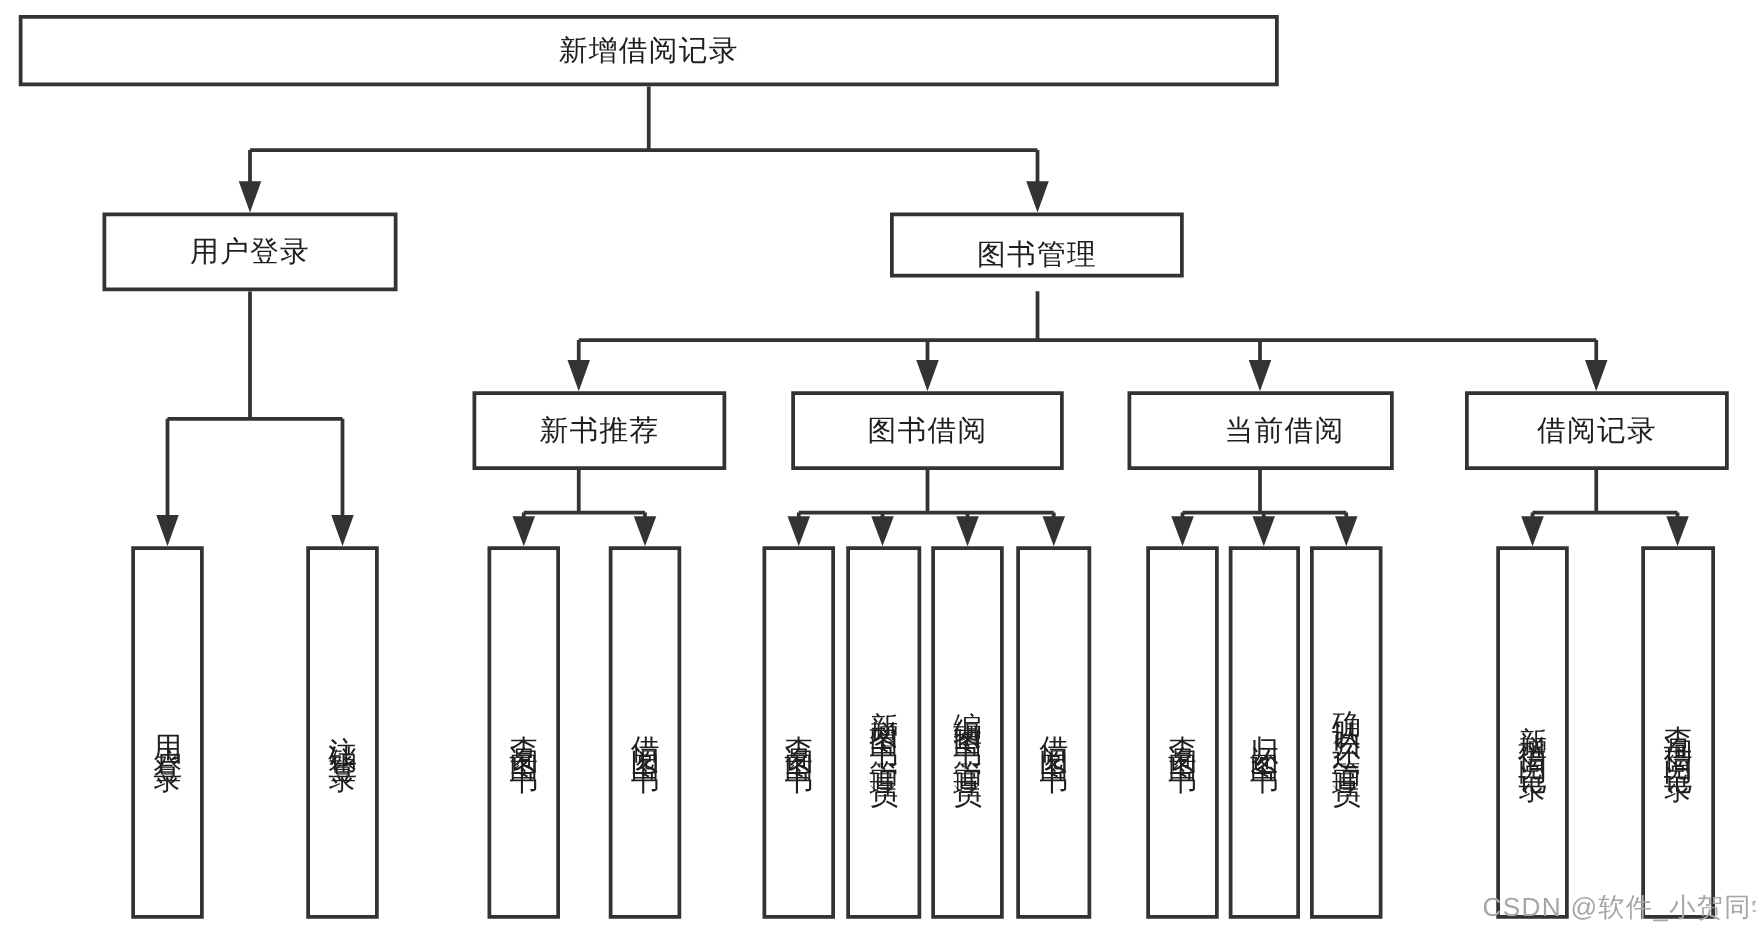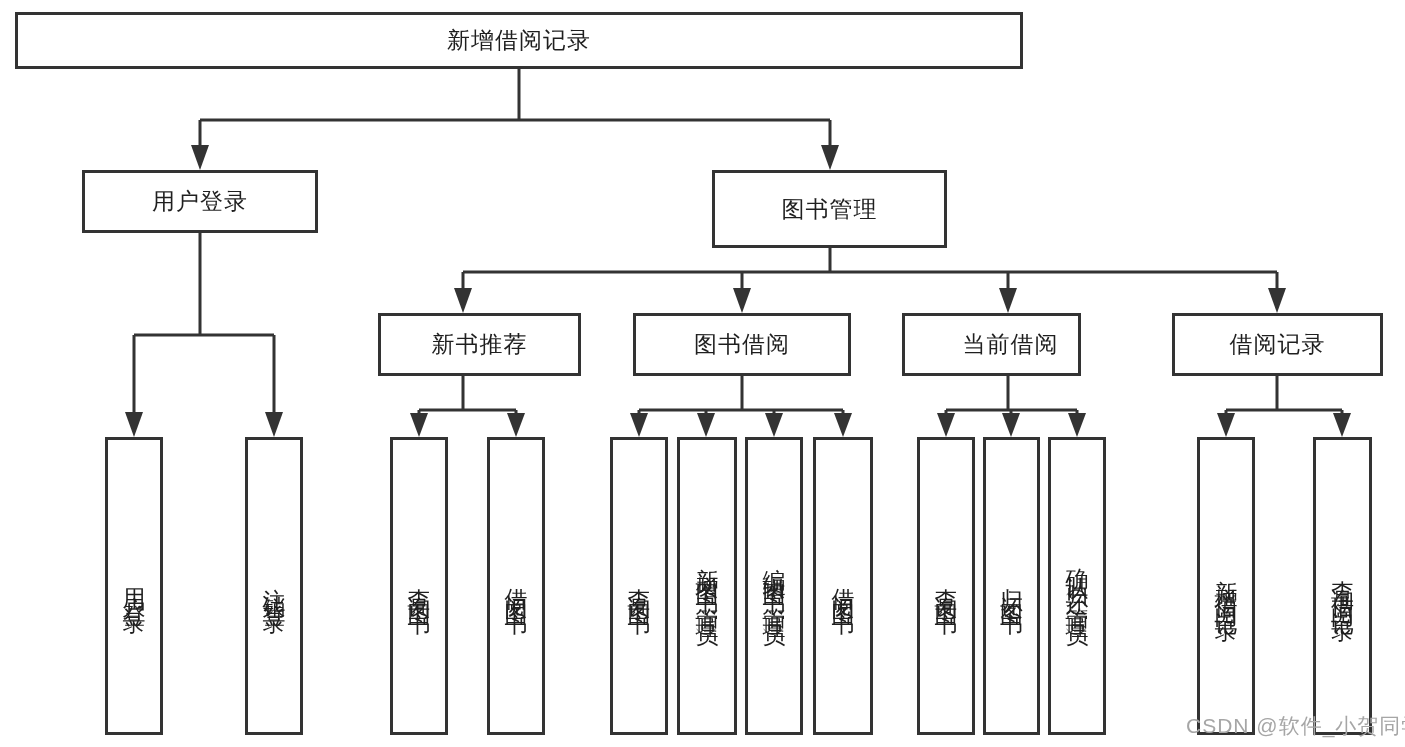--- a/index.html
+++ b/index.html
@@ -127,31 +127,31 @@
     </g>
   </svg>
 
   <div class="node" style="left:15px;top:12px;width:1008px;height:57px;">
     <span class="hlabel">新增借阅记录</span>
   </div>
 
   <div class="node" style="left:82px;top:170px;width:236px;height:63px;">
     <span class="hlabel">用户登录</span>
   </div>
-  <div class="node" style="left:712px;top:170px;width:235px;height:78px;">
+  <div class="node" style="left:712px;top:170px;width:235px;height:52px;align-items:flex-end;">
     <span class="hlabel">图书管理</span>
   </div>
 
   <div class="node" style="left:362px;top:313px;width:203px;height:63px;margin-left:16px;">
     <span class="hlabel">新书推荐</span>
   </div>
   <div class="node" style="left:633px;top:313px;width:218px;height:63px;">
     <span class="hlabel">图书借阅</span>
   </div>
-  <div class="node" style="left:902px;top:313px;width:179px;height:63px;padding-left:38px;">
+  <div class="node" style="left:902px;top:313px;width:213px;height:63px;padding-left:38px;">
     <span class="hlabel">当前借阅</span>
   </div>
   <div class="node" style="left:1172px;top:313px;width:211px;height:63px;">
     <span class="hlabel">借阅记录</span>
   </div>
 
   <div class="node vbox" style="left:105px;top:437px;width:58px;height:298px;">
     <span class="vlabel">用户登录</span>
   </div>
   <div class="node vbox" style="left:245px;top:437px;width:58px;height:298px;">

